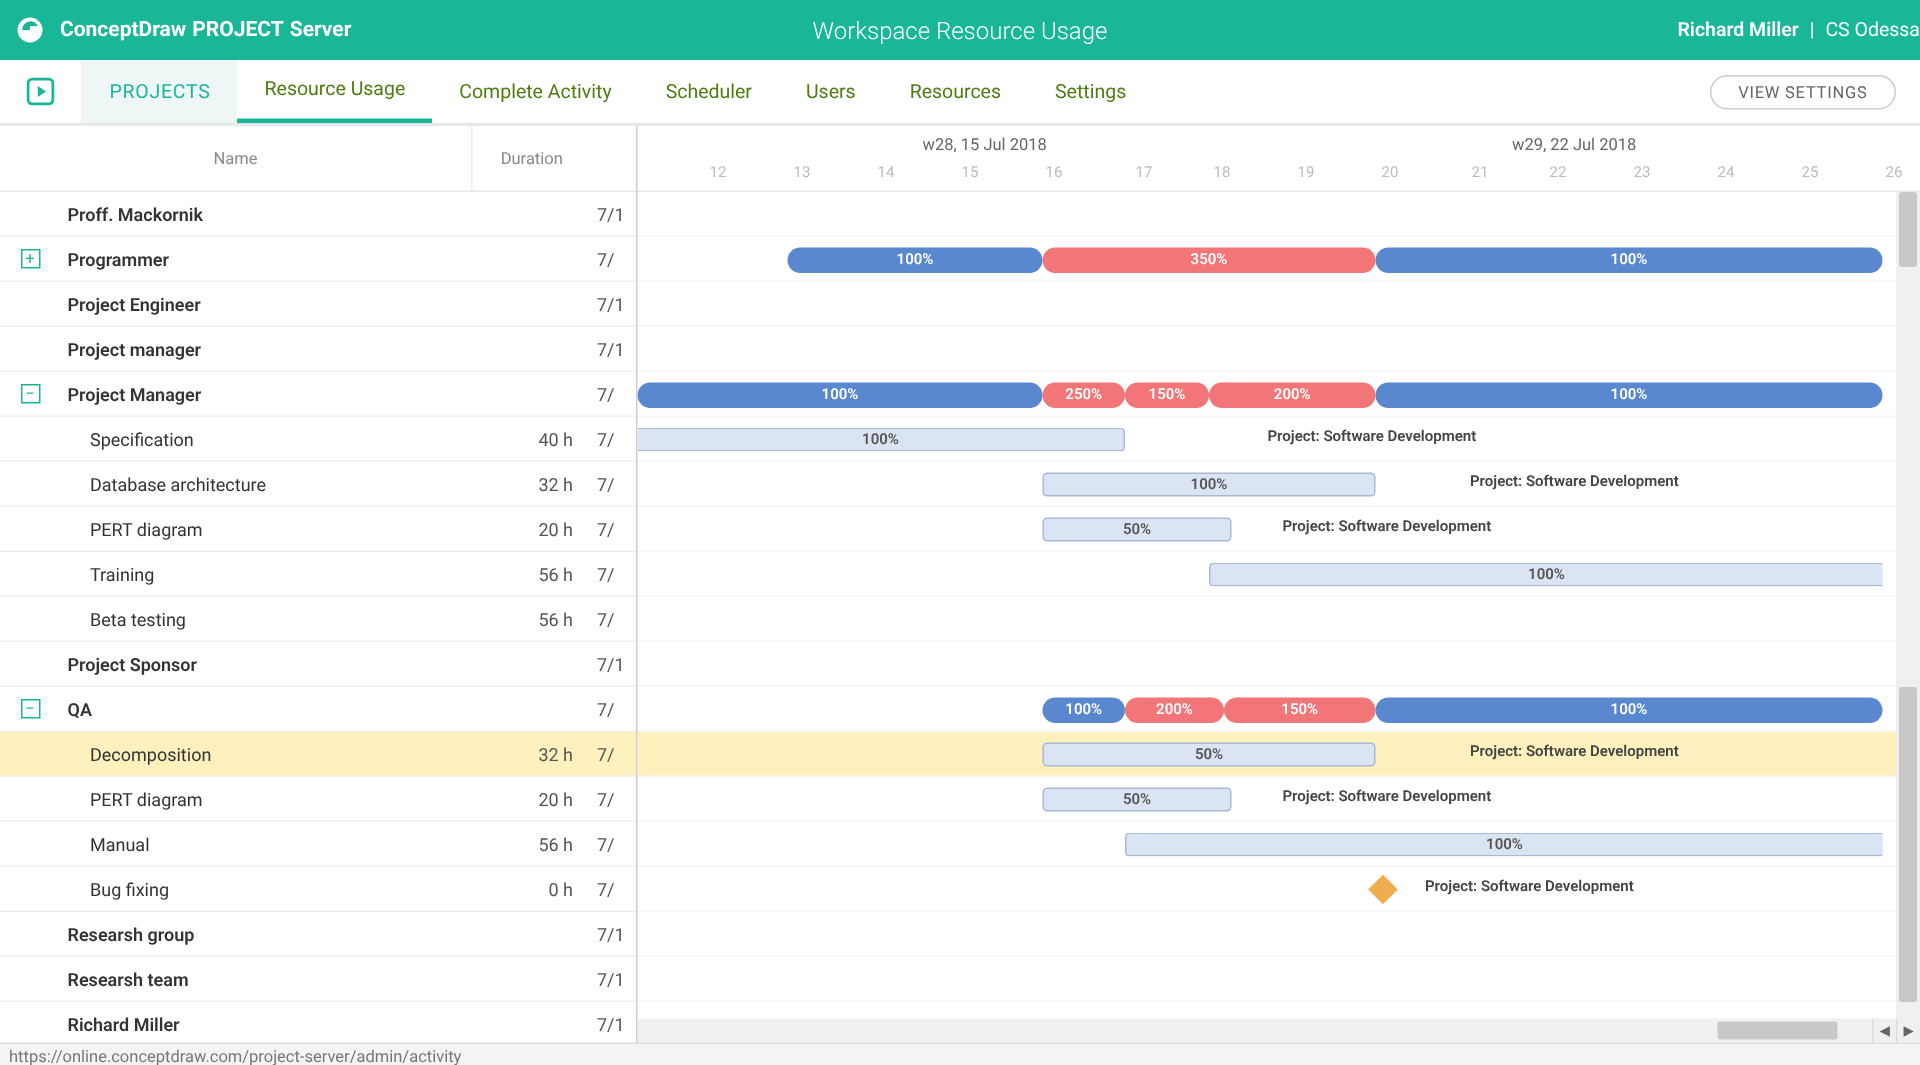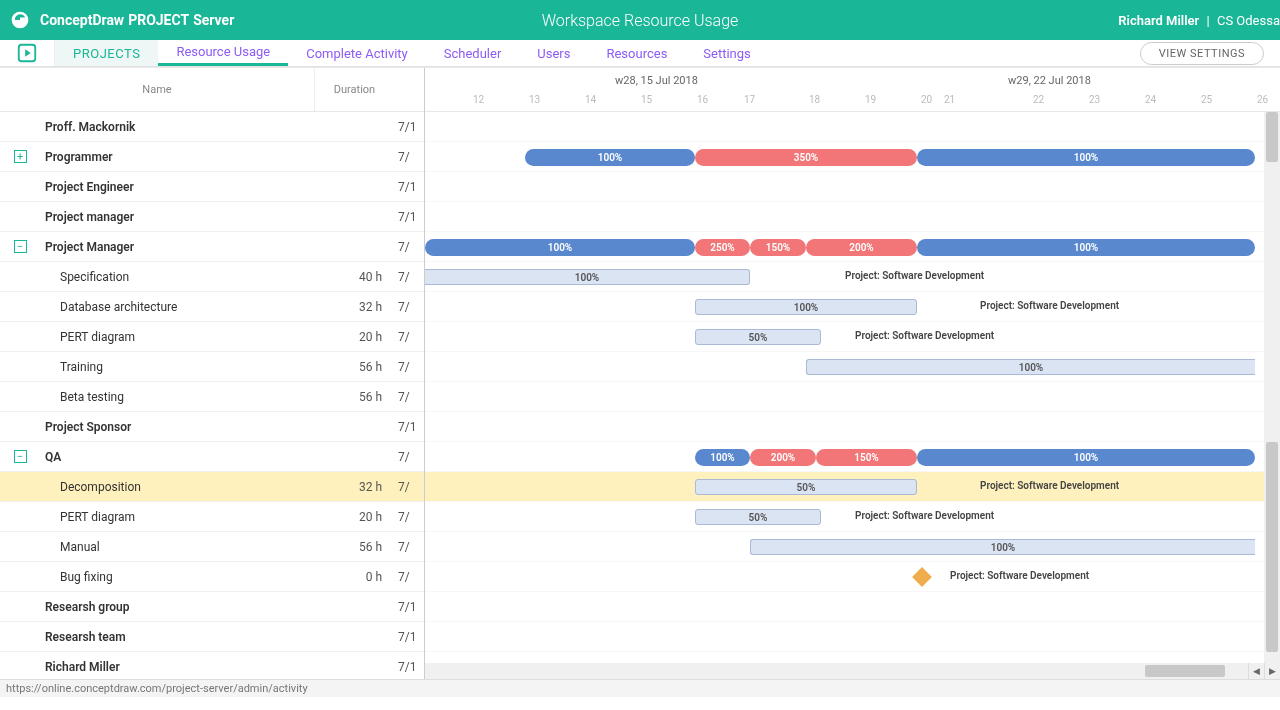--- a/index.html
+++ b/index.html
@@ -11,24 +11,24 @@
 .topbar .logo svg { width: 20px; height: 20px; fill: #fff; }
 .topbar .brand { font-size: 14px; display: flex; align-items: baseline; gap: 4px; }
 .topbar .brand .light { font-weight: 700; }
 .topbar .brand .bold { font-weight: 700; }
 .topbar .title { position: absolute; left: 50%; transform: translateX(-50%); font-size: 16px; font-weight: 300; }
 .topbar .user { margin-left: auto; font-size: 13px; }
 .topbar .user .name { font-weight: 600; }
 .topbar .user .sep { margin: 0 4px; }
 
 
-.navbar { height: 27px; background: #fff; border-bottom: 1px solid #e2e2e2; display: flex; align-items: stretch; }
+.navbar { height: 43px; background: #fff; border-bottom: 1px solid #e2e2e2; display: flex; align-items: stretch; }
 .navbar .home-icon { width: 55px; display:flex; align-items:center; justify-content:center; border-right:1px solid #eee;}
 .navbar .home-icon svg { width: 22px; height: 22px; stroke: #19b698; fill: none; stroke-width: 2; }
-.navbar .tab { display: flex; align-items: center; padding: 0 18px; font-size: 13px; color: #8b5cf6; cursor: pointer; }
+.navbar .tab { display: flex; align-items: center; padding: 0 18px; font-size: 13px; color: #4d7c0f; cursor: pointer; }
 .navbar .tab.primary { background: #eef7f5; font-weight: 400; letter-spacing: 0.5px; font-size: 13px; color: #19b698; }
 .navbar .tab.active { border-bottom: 3px solid #19b698; }
 .navbar .view-settings { margin-left: auto; margin-right: 16px; align-self: center; border: 1px solid #ccc; border-radius: 14px; padding: 4px 18px; font-size: 11px; letter-spacing: 0.5px; color: #666; cursor: pointer; }
 
 
 .main { display: flex; height: calc(710px - 80px - 18px); border-top: 1px solid #e8e8e8; }
 .left { width: 425px; border-right: 1px solid #ccc; display: flex; flex-direction: column; overflow: hidden; }
 .right { flex: 1; position: relative; overflow: hidden; }
 
 
@@ -253,25 +253,25 @@
 
   <div class="right">
     <div class="tl-header" id="tl-header">
         <div class="tl-week" style="left: 190px; text-align: center;">w28, 15 Jul 2018</div>
         <div class="tl-week" style="left: 583px;">w29, 22 Jul 2018</div>
         <div class="tl-day" style="left: 48px;">12</div>
         <div class="tl-day" style="left: 104px;">13</div>
         <div class="tl-day" style="left: 160px;">14</div>
         <div class="tl-day" style="left: 216px;">15</div>
         <div class="tl-day" style="left: 272px;">16</div>
-        <div class="tl-day" style="left: 319px;">17</div>
+        <div class="tl-day" style="left: 332px;">17</div>
         <div class="tl-day" style="left: 384px;">18</div>
         <div class="tl-day" style="left: 440px;">19</div>
         <div class="tl-day" style="left: 496px;">20</div>
-        <div class="tl-day" style="left: 519px; text-align: right;">21</div>
+        <div class="tl-day" style="left: 556px; text-align: right;">21</div>
         <div class="tl-day" style="left: 608px;">22</div>
         <div class="tl-day" style="left: 664px;">23</div>
         <div class="tl-day" style="left: 720px;">24</div>
         <div class="tl-day" style="left: 776px;">25</div>
         <div class="tl-day" style="left: 832px;">26</div>
       </div>
     <div class="gantt" id="gantt">
         <div class="grow"></div>
         <div class="grow">
           <div class="bar blue" style="left: 100px; width: 170px;">100%</div>

